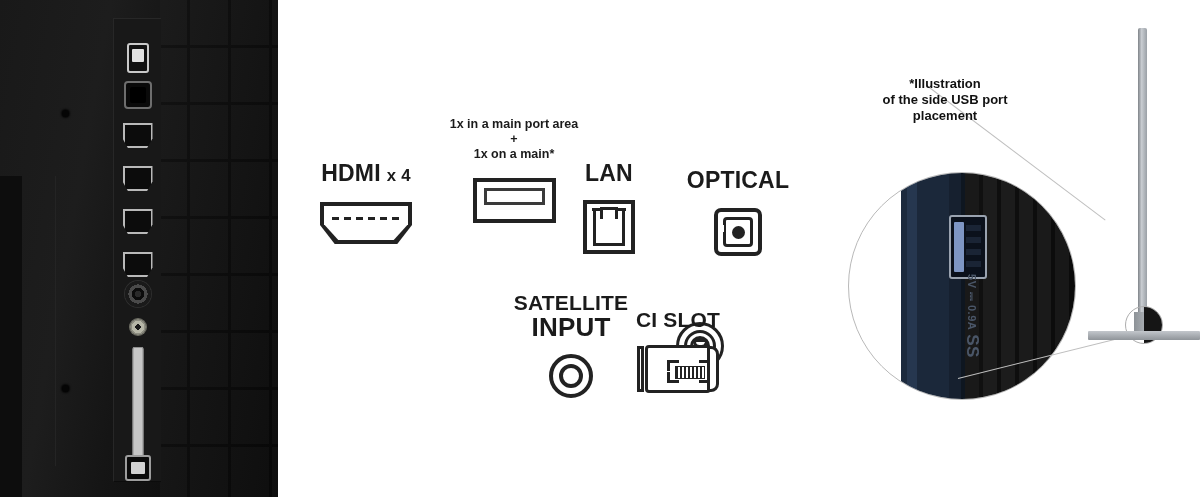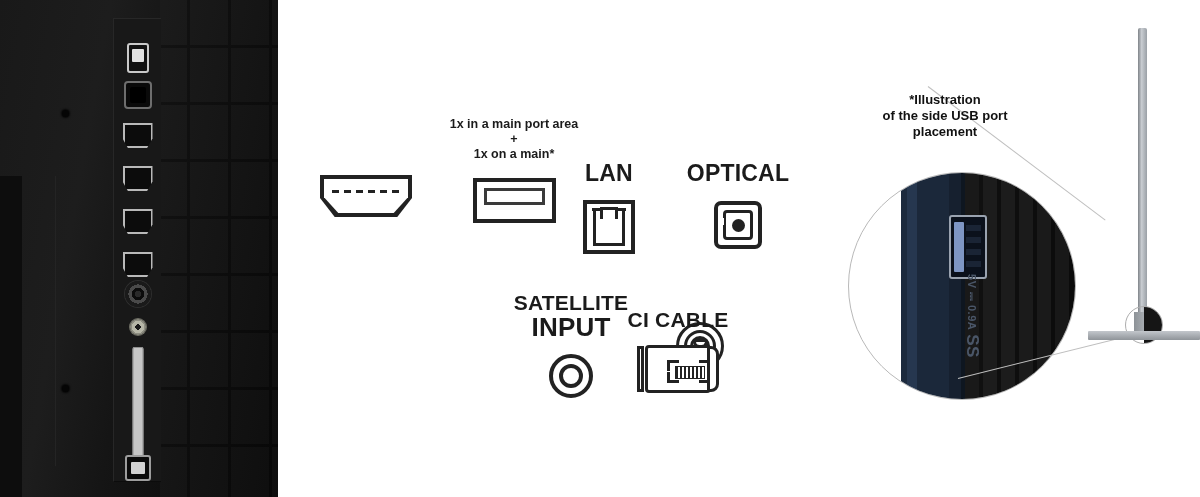--- a/index.html
+++ b/index.html
@@ -114,21 +114,21 @@
   .ico-ci .win .br{position:absolute;width:9px;height:8px;border:3px solid #222;}
   .ico-ci .win .tl{left:0;top:0;border-right:none;border-bottom:none;}
   .ico-ci .win .tr{right:0;top:0;border-left:none;border-bottom:none;}
   .ico-ci .win .bl{left:0;bottom:0;border-right:none;border-top:none;}
   .ico-ci .win .brr{right:0;bottom:0;border-left:none;border-top:none;}
   .ico-ci .stripes{position:absolute;left:8px;top:6px;width:28px;height:11px;
       background:repeating-linear-gradient(to right,#222 0 2px,#fff 2px 4px);border:1px solid #222;}
 
   
   .illus{position:absolute;left:838px;top:0;width:362px;height:497px;}
-  .illus-caption{position:absolute;left:845px;top:92px;width:200px;text-align:center;
+  .illus-caption{position:absolute;left:845px;top:76px;width:200px;text-align:center;
       font-size:13px;font-weight:bold;line-height:16px;color:#111;}
 
   .mag{position:absolute;left:10px;top:172px;width:226px;height:226px;border-radius:50%;
       border:1px solid #b9b9b9;overflow:hidden;background:#fff;}
   .mag .tv-edge{position:absolute;left:52px;top:0;width:174px;height:226px;
       background:
         linear-gradient(to right,
           #1c2a3d 0 6px, #26374f 6px 16px, #1b283a 16px 48px, #16202f 48px 60px,
           #0e1620 60px 64px,
           #191919 64px 78px,#101010 78px 82px,
@@ -183,20 +183,21 @@
       <div class="port p-coax"></div>
       <div class="port p-sat"></div>
       <div class="port p-ci"></div>
       <div class="port p-aux"></div>
     </div>
   </div>
 
   <div class="legend">
 
     <div class="lg-item" style="left:18px;top:160px;width:140px;">
+      <div class="lg-title" style="font-size:23px;"><span>HDMI</span><span class="lg-mul" style="margin-left:6px;">x 4</span></div>
       <div class="icon-wrap" style="margin-top:15px;">
         <div class="ico-hdmi" style="margin:0 auto;">
           <div class="body"></div>
           <div class="hole"></div>
           <div class="pins"></div>
         </div>
       </div>
     </div>
 
     <div class="lg-item" style="left:130px;top:113px;width:212px;">
@@ -215,21 +216,21 @@
       <div class="icon-wrap" style="margin-top:13px;">
         <div class="ico-lan" style="margin:0 auto;">
           <div class="clip-l"></div>
           <div class="clip-r"></div>
           <div class="tab"></div>
           <div class="jack"></div>
         </div>
       </div>
     </div>
 
-    <div class="lg-item" style="left:390px;top:160px;width:140px;">
+    <div class="lg-item" style="left:390px;top:167px;width:140px;">
       <div class="lg-title" style="font-size:23px;">OPTICAL</div>
       <div class="icon-wrap" style="margin-top:14px;">
         <div class="ico-opt" style="margin:0 auto;">
           <div class="shell"></div>
           <div class="notch-l"></div>
           <div class="dot"></div>
         </div>
       </div>
     </div>
 
@@ -247,21 +248,21 @@
       <div class="lg-title" style="font-size:21px;line-height:25px;">SATELLITE</div>
       <div class="lg-title" style="font-size:26px;line-height:25px;">INPUT</div>
       <div class="icon-wrap" style="margin-top:14px;">
         <div class="ico-sat" style="margin:0 auto;">
           <div class="r2"></div>
         </div>
       </div>
     </div>
 
     <div class="lg-item" style="left:290px;top:308px;width:220px;">
-      <div class="lg-title" style="font-size:21px;">CI CABLE</div>
+      <div class="lg-title" style="font-size:21px;">CI SLOT</div>
       <div class="icon-wrap" style="margin-top:13px;">
         <div class="ico-ci" style="margin:0 auto;">
           <div class="edge-l"></div>
           <div class="card">
             <div class="win">
               <div class="br tl"></div>
               <div class="br tr"></div>
               <div class="br bl"></div>
               <div class="br brr"></div>
               <div class="stripes"></div>

